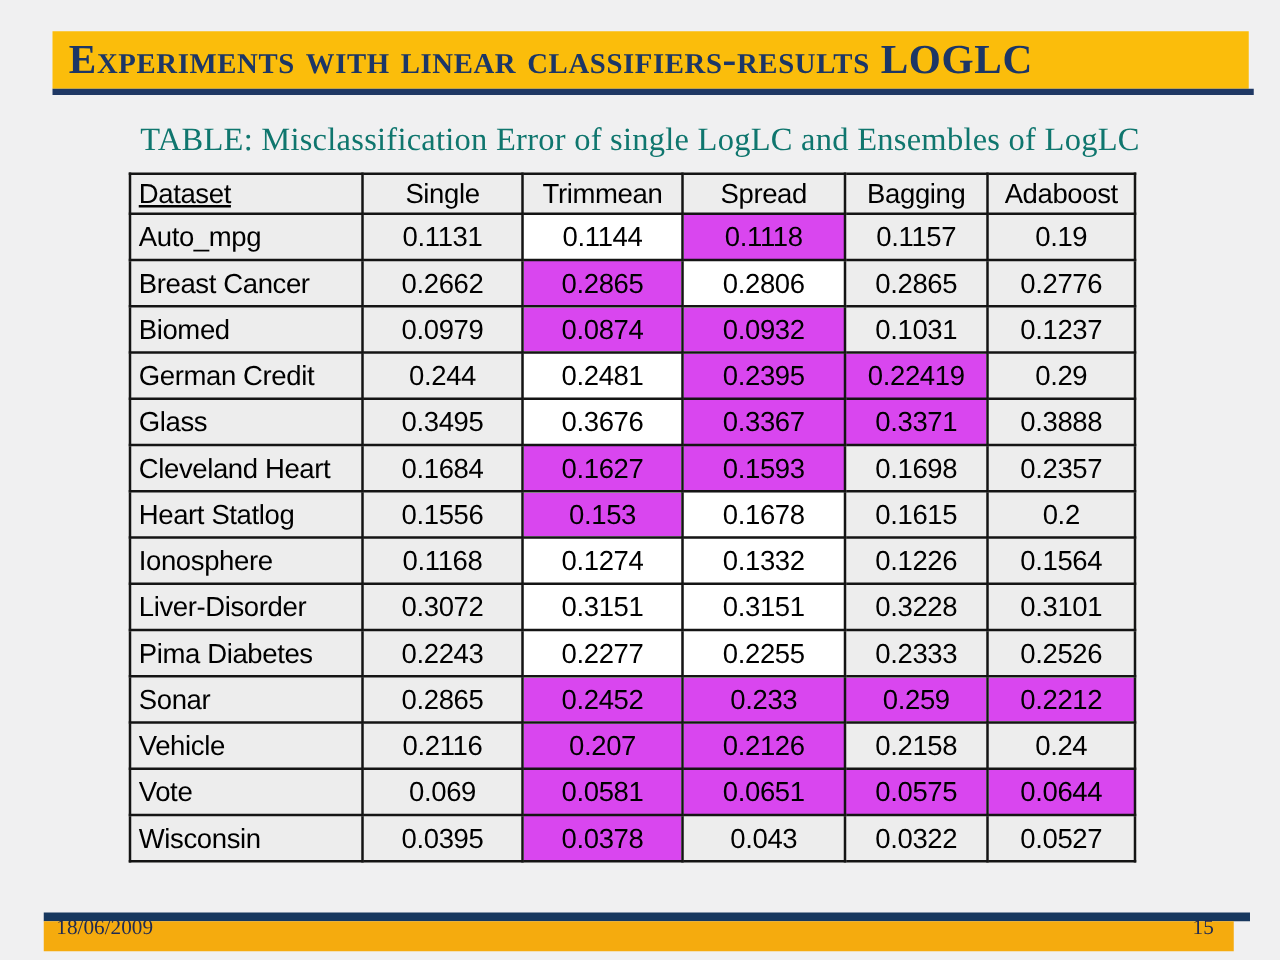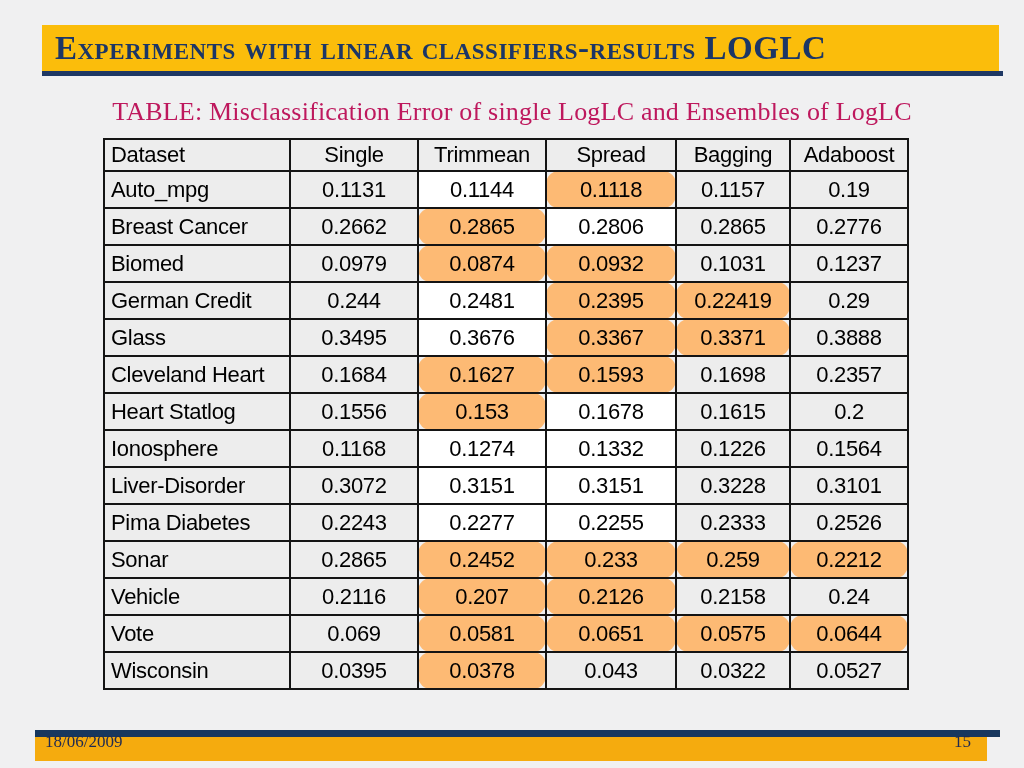--- a/index.html
+++ b/index.html
@@ -41,21 +41,21 @@
   }
 
   
   .caption {
     position: absolute;
     left: 0; top: 97px;
     width: 1024px;
     text-align: center;
     font-family: "Liberation Serif", serif;
     font-size: 26px;
-    color: #be185d;
+    color: #0f766e;
     letter-spacing: 0.2px;
   }
 
   
   table.results {
     position: absolute;
     left: 103px; top: 138px;
     border-collapse: collapse;
     table-layout: fixed;
     font-size: 22px;
@@ -67,27 +67,27 @@
     padding: 0 6px;
     overflow: hidden;
     white-space: nowrap;
   }
   table.results thead th {
     height: 30px;
     background: #EDEDED;
     font-weight: 400;
     text-align: center;
   }
-  table.results th.col-dataset { text-align: left; }
+  table.results th.col-dataset { text-align: left; text-decoration: underline; }
   table.results tbody td { height: 35px; }
   td.dataset { text-align: left; background: #EDEDED; }
   td.num { text-align: center; }
   .bg-gray   { background: #EDEDED; }
   .bg-white  { background: #FFFFFF; }
-  .bg-yellow { background: #fdba74; border-radius: 13px; }
+  .bg-yellow { background: #d946ef; }
 
   
   .footer-navy {
     position: absolute;
     left: 35px; top: 730px;
     width: 965px; height: 7px;
     background: #17375E;
   }
   .footer-gold {
     position: absolute;

